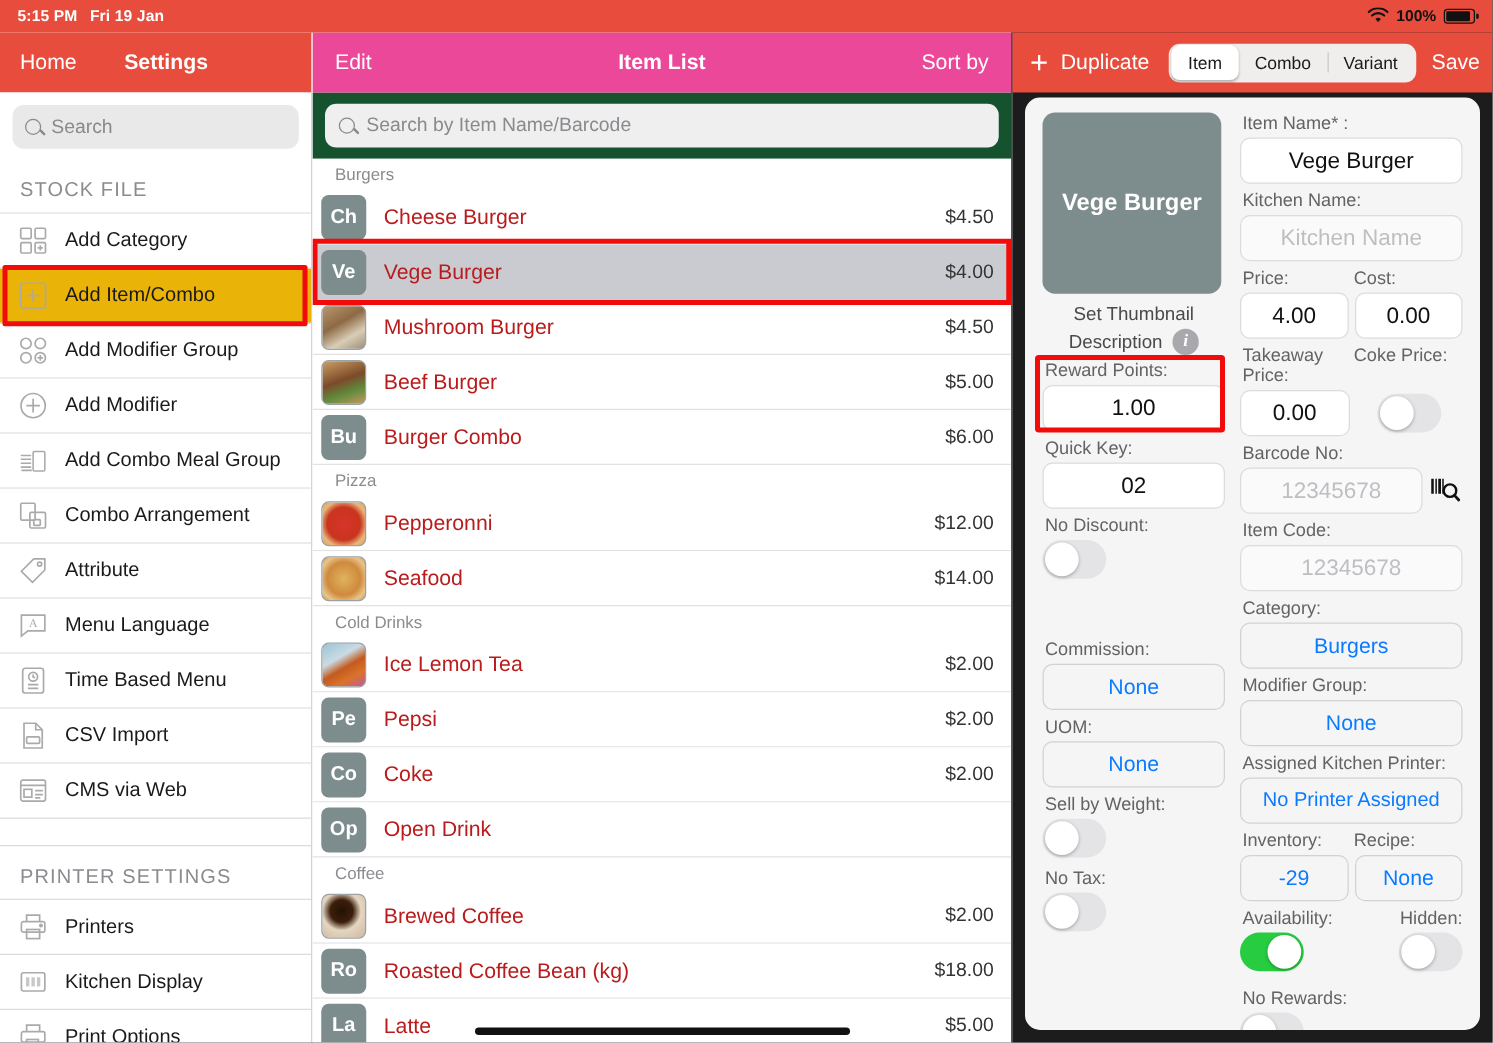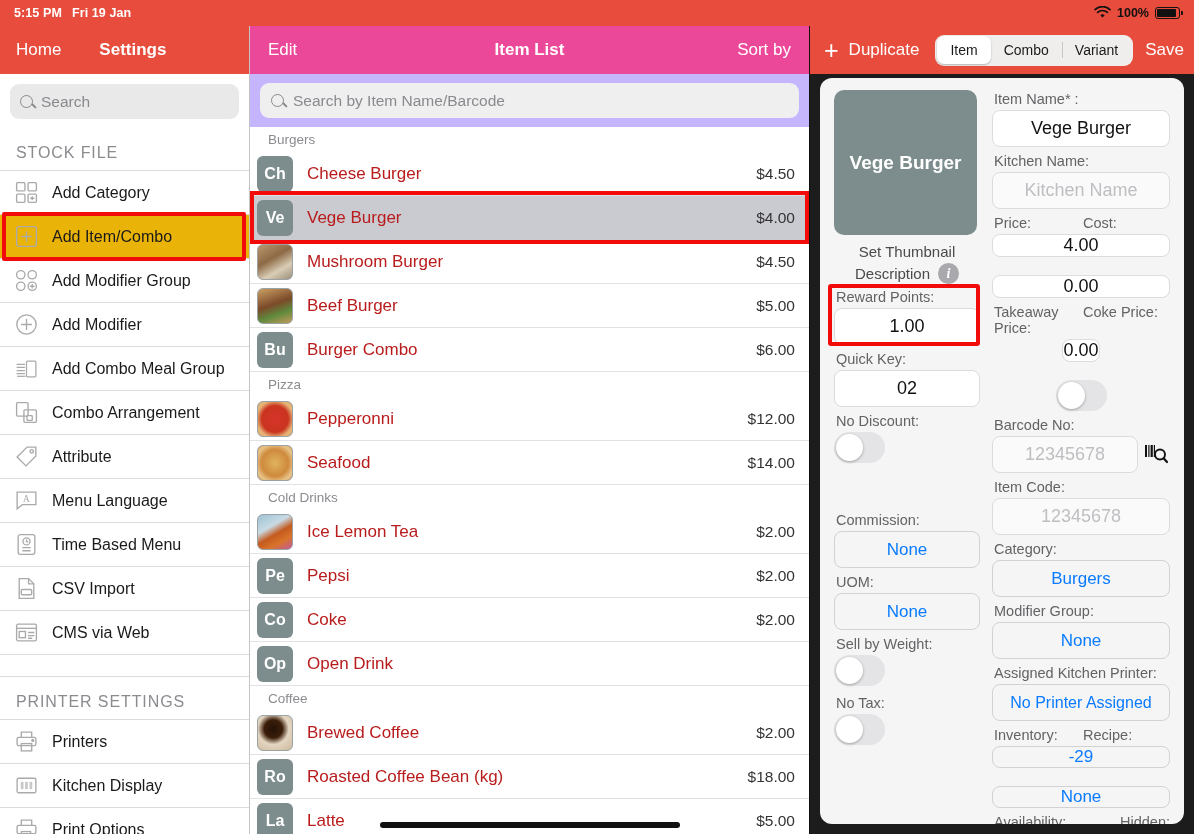--- a/index.html
+++ b/index.html
@@ -86,21 +86,21 @@
     width: 560px; height: 834px; padding-top: 26px;
     background:#fff; border-right: 1px solid #111; position: relative; overflow:hidden;
   }
   .item-nav {
     height: 48px; background: #ec4899; color:#fff;
     display:flex; align-items:center; justify-content: space-between;
     padding: 0 18px; font-size: 17px; position: relative;
   }
   .item-nav .title { position:absolute; left:0; right:0; text-align:center; font-weight:bold; font-size:17px; }
   .item-nav .edit, .item-nav .sort { position:relative; z-index:2; }
-  .item-search-wrap { padding: 9px 10px 9px 10px; background:#c4b5fd; }
+  .item-search-wrap { padding: 9px 10px 9px 10px; background:#14532d; }
   .item-search {
     height: 35px; background: #efeff0; border-radius: 9px;
     display:flex; align-items:center; gap:9px; padding: 0 11px;
     color:#8a8a8e; font-size:15.5px;
   }
   .list { position:relative; }
   .cat-head {
     font-size: 13.5px; color: #8b8b90; padding: 5px 0 5px 18px;
     background:#fff;
   }
@@ -174,21 +174,21 @@
   }
   .fld-label { font-size: 14.5px; color:#636366; padding: 1px 0 3px 2px; }
   .fld {
     height: 37px; background:#fff; border:1px solid #dcdcde; border-radius: 8px;
     display:flex; align-items:center; justify-content:center;
     font-size: 18px; color:#111;
   }
   .fld.ph { color:#bfbfc3; background:#fafafa; }
   .fld.blue { color:#0a7bff; font-size:17px; background:#f5f5f5; border:1px solid #d2d2d6; }
   .fld.blue.sm { font-size: 16px; }
-  .pair { display:flex; gap: 18px; flex-direction: column; }
+  .pair { display:flex; gap: 5px; }
   .pair > div { flex: 1; }
   .mb { margin-bottom: 5px; }
   .toggle {
     width: 51px; height: 31px; border-radius: 16px; background:#e4e4e6;
     position: relative; display:block;
   }
   .toggle.on { background:#27cc41; }
   .toggle i {
     position:absolute; top: 2px; left: 2px; width: 27px; height: 27px;
     background:#fff; border-radius:50%; box-shadow: 0 1px 3px rgba(0,0,0,.3); display:block;

